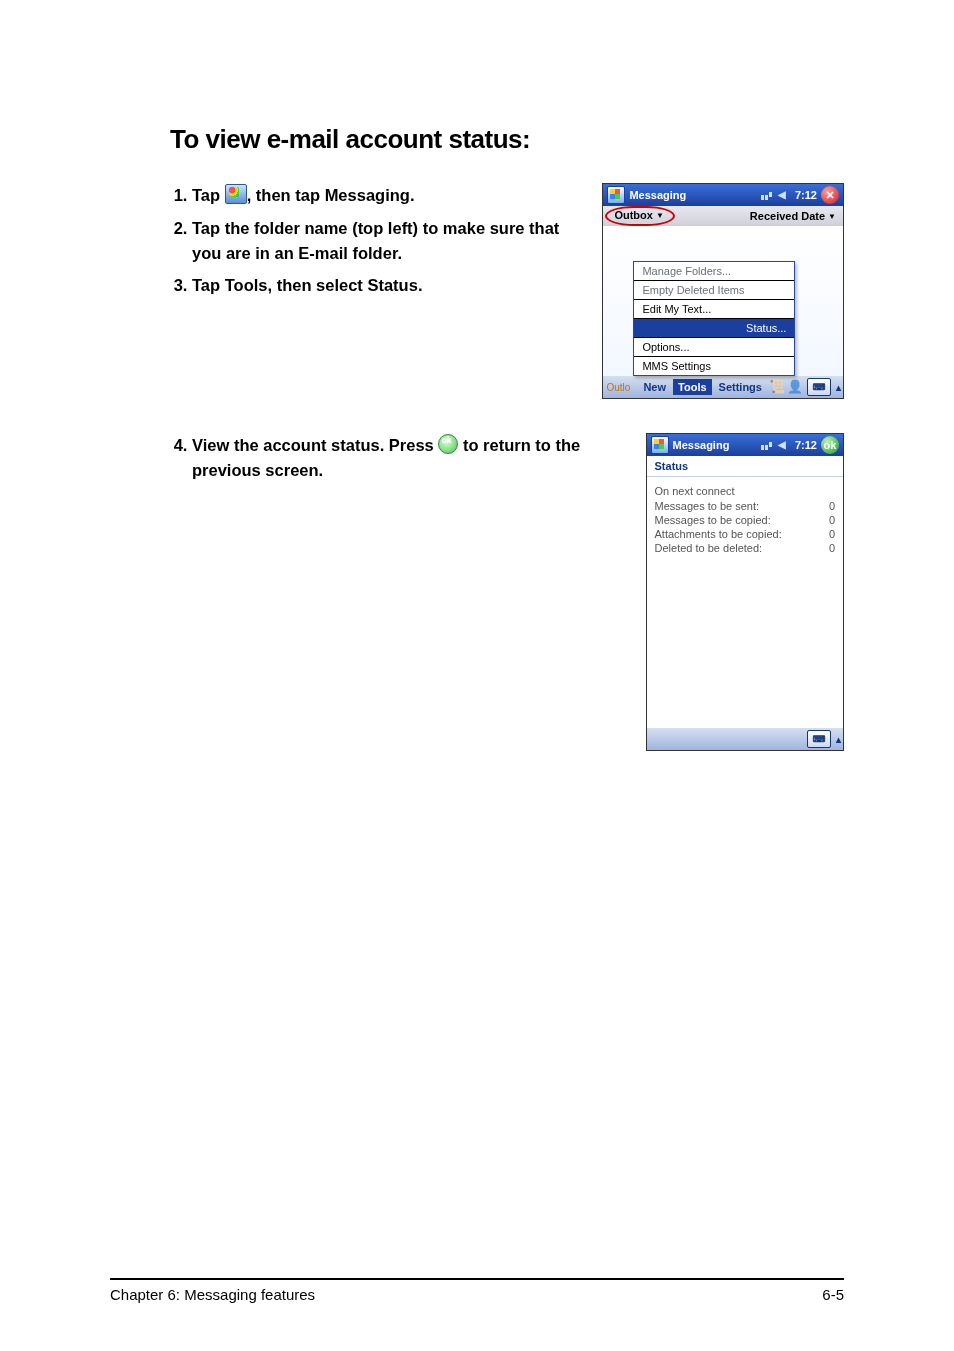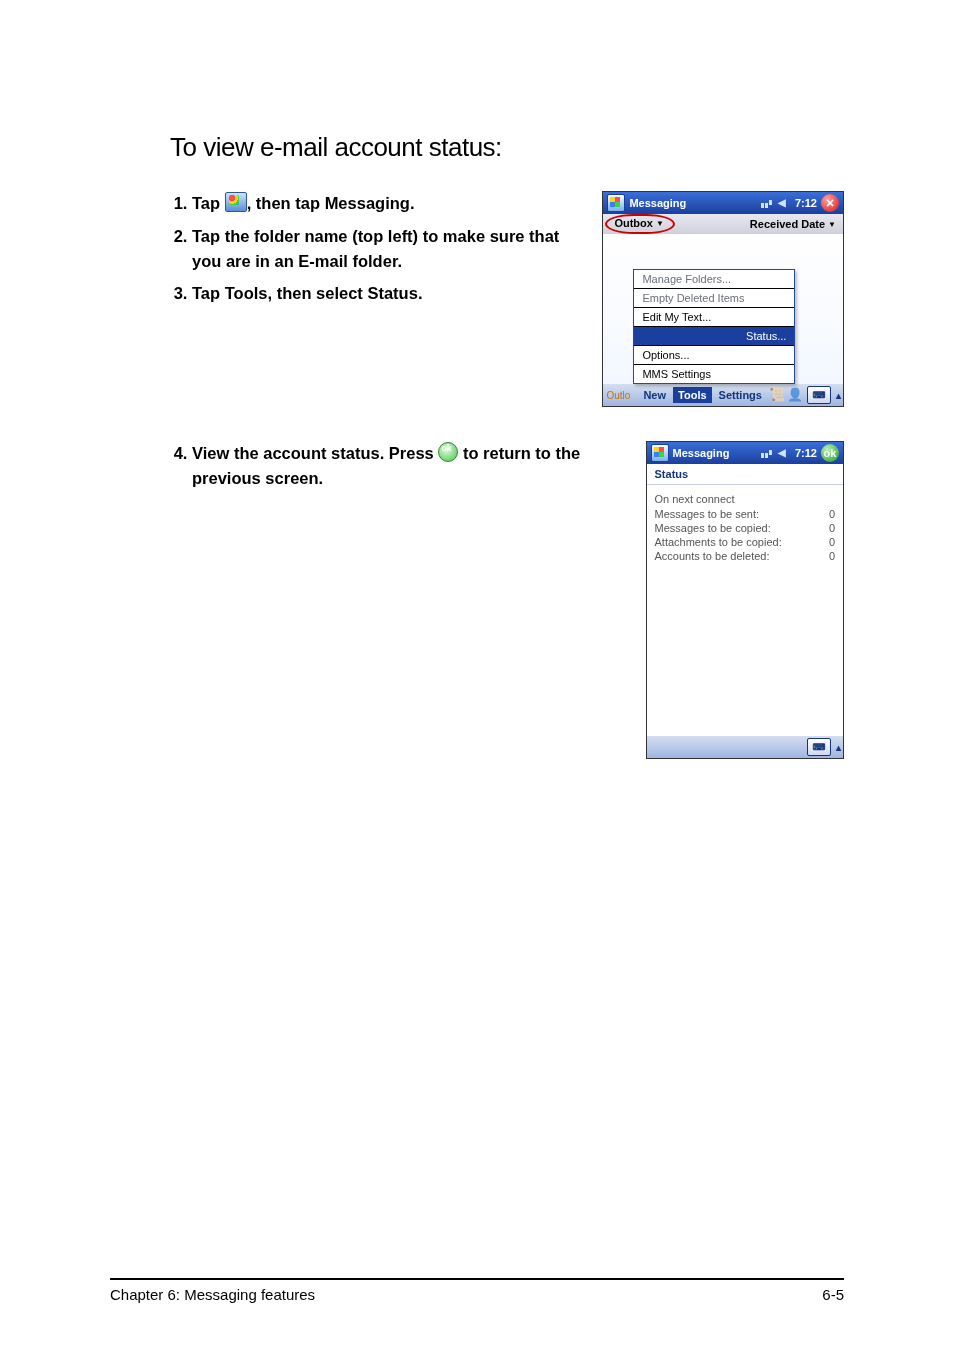--- a/index.html
+++ b/index.html
@@ -14,22 +14,22 @@
   }
   .page {
     padding: 120px 110px 60px 170px;
     box-sizing: border-box;
     width: 954px;
     height: 1351px;
     position: relative;
   }
   h2.section-title {
     font-size: 26px;
-    font-weight: 400;
-    margin: 12px 0 28px 0;
+    font-weight: 700;
+    margin: 4px 0 28px 0;
     letter-spacing: -0.5px;
   }
   .cols {
     display: flex;
     gap: 34px;
     align-items: flex-start;
   }
   .left {
     flex: 1 1 auto;
     font-size: 16.5px;
@@ -320,21 +320,21 @@
       </div>
       <div class="row">
         <span>Messages to be copied:</span>
         <span>0</span>
       </div>
       <div class="row">
         <span>Attachments to be copied:</span>
         <span>0</span>
       </div>
       <div class="row">
-        <span>Accounts to be deleted:</span>
+        <span>Deleted to be deleted:</span>
         <span>0</span>
       </div>
     </div>
     <div class="menubar">
       <span class="spacer"></span>
       <span class="kbd">⌨</span>
       <span class="up">▴</span>
     </div>
   </div>
 </div>

